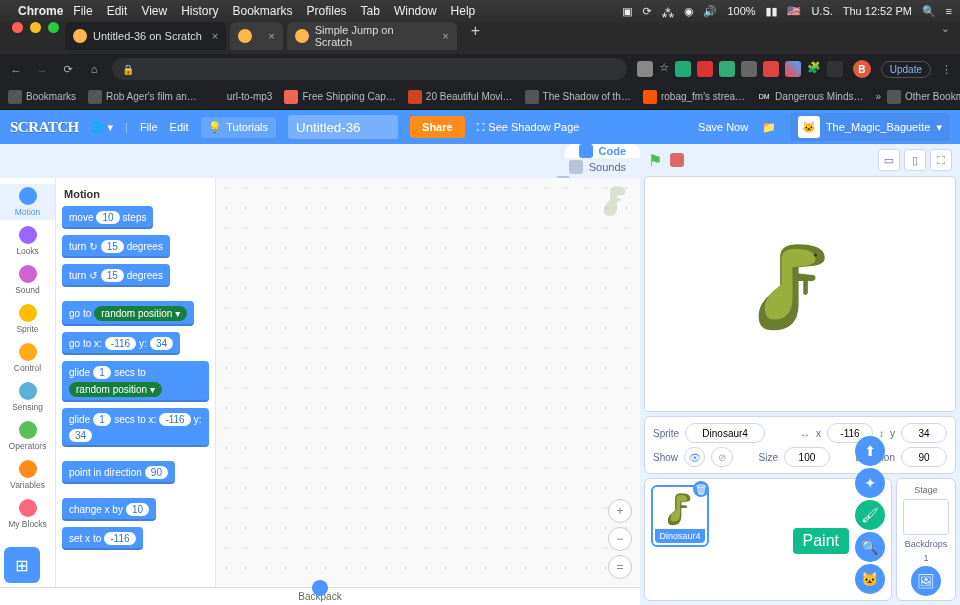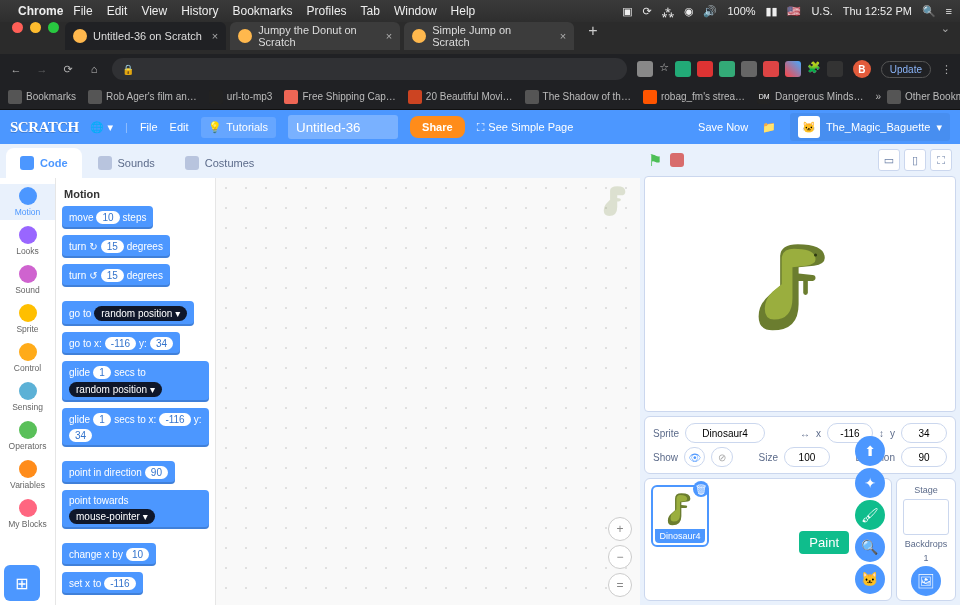--- a/index.html
+++ b/index.html
@@ -38,52 +38,52 @@
 .bookmarks .bm .ico { width:14px;height:14px;border-radius:2px;background:#555; }
 .bookmarks .right { margin-left:auto; display:flex; align-items:center; gap:6px; }
 
 
 .scratch-top { height:34px; background:#4c97ff; display:flex; align-items:center; padding:0 10px; color:#fff; font-size:11px; gap:12px; }
 .scratch-logo { font-family:"Comic Sans MS",cursive; font-weight:700; text-shadow:0 1px 0 rgba(0,0,0,.2); font-size:15px; letter-spacing:-.5px; }
 .scratch-top .sep { opacity:.4; }
 .scratch-top .menu { display:flex; align-items:center; gap:4px; }
 .scratch-top .tutorials { background:rgba(255,255,255,.15); padding:4px 8px; border-radius:3px; display:flex; align-items:center; gap:4px; }
 .scratch-top .proj-title { background:rgba(255,255,255,.25); border:none; height:24px; padding:0 8px; color:#fff; border-radius:3px; width:110px; }
-.scratch-top .share { background:#ff8c1a; padding:5px 12px; border-radius:8px; font-weight:600;text-align:right; }
+.scratch-top .share { background:#ff8c1a; padding:5px 12px; border-radius:3px; font-weight:600;text-align:right; }
 .scratch-top .see-proj { display:flex; align-items:center; gap:4px; }
 .scratch-top .right { margin-left:auto; display:flex; align-items:center; gap:14px;text-align:right; }
 .scratch-top .user { display:flex; align-items:center; gap:6px; background:rgba(0,0,0,.06); padding:3px 8px; border-radius:3px; }
 .scratch-top .user .ava { width:22px;height:22px;background:#fff;border-radius:3px;display:flex;align-items:center;justify-content:center; }
 
 
 .workspace { display:flex; height: calc(605px - 22px - 32px - 30px - 26px - 34px); background:#e9f1fc; }
 .left-pane { flex:1; display:flex; flex-direction:column; min-width:0; }
 .right-pane { width:320px; display:flex; flex-direction:column; }
 
 
-.editor-tabs { height:34px; background:#e9f1fc; display:flex; align-items:flex-end; padding-left:6px; gap:2px; }
+.editor-tabs { height:34px; background:#e9f1fc; display:flex; align-items:flex-end; padding-left:6px; gap:2px;flex-direction:column; }
 .ed-tab { height:30px; display:flex; align-items:center; gap:6px; padding:0 14px; color:#5c6b8a; border-radius:8px 8px 0 0; font-size:11px; }
 .ed-tab.active { background:#fff; color:#4c97ff; font-weight:600; }
 .ed-tab .dot { width:14px;height:14px;border-radius:3px;background:#cfe0ff; }
 .ed-tab.active .dot { background:#4c97ff; }
 
 .editor-body { flex:1; display:flex; background:#fff; min-height:0; position:relative; }
 
 
 .cat-col { width:56px; background:#fff; border-right:1px solid #e6e6e6; display:flex; flex-direction:column; align-items:center; padding-top:6px; gap:3px; }
 .cat { display:flex; flex-direction:column; align-items:center; gap:2px; padding:3px 0; width:100%; cursor:pointer; font-size:8.5px; color:#666; }
 .cat .ball { width:18px; height:18px; border-radius:50%; }
 .cat.active { background:#e9f1fc; color:#4c97ff; }
 
 
 .palette { width:160px; border-right:1px solid #e6e6e6; overflow:hidden; padding:8px 6px; }
 .palette h4 { font-size:11px; font-weight:600; margin:2px 0 6px 2px; }
 .block { background:#4c97ff; color:#fff; border-radius:4px; padding:5px 7px; margin-bottom:6px; font-size:10px; display:flex; align-items:center; gap:3px; flex-wrap:wrap; width:fit-content; box-shadow:inset 0 -2px 0 rgba(0,0,0,.15); }
 .block .pill { background:#fff; color:#4c6; color:#3373cc; border-radius:10px; padding:1px 6px; font-size:10px; min-width:18px; text-align:center; }
-.block .pill.dark { background:#0f172a; color:#fff; border-radius:10px; padding:2px 7px; display:inline-flex; align-items:center; gap:3px; }
+.block .pill.dark { background:#15803d; color:#fff; border-radius:10px; padding:2px 7px; display:inline-flex; align-items:center; gap:3px; }
 .block .arrow-icon { font-size:10px; }
 .palette .spacer { height:8px; }
 
 
 .canvas { flex:1; position:relative; background:#f9f9f9; background-image:radial-gradient(#e0e0e0 1px, transparent 1px); background-size:20px 20px; }
 .canvas .watermark { position:absolute; top:6px; right:10px; width:30px; height:36px; opacity:.25; }
 .canvas-ctrls { position:absolute; right:8px; bottom:8px; display:flex; flex-direction:column; gap:4px; }
 .canvas-ctrls .cc { width:24px;height:24px;border:1px solid #ccc; border-radius:50%; background:#fff; display:flex; align-items:center; justify-content:center; color:#888; font-size:12px; }
 
 .add-ext { position:absolute; left:4px; bottom:4px; width:36px; height:36px; background:#4c97ff; border-radius:6px; display:flex; align-items:center; justify-content:center; color:#fff; font-size:16px; }
@@ -111,21 +111,21 @@
 .bottom-row { display:flex; margin:0 4px 4px; gap:4px; flex:1; min-height:0; }
 .sprite-list { flex:1; background:#fff; border:1px solid #cbd7ee; border-radius:6px; padding:6px; position:relative; }
 .sprite-card { width:58px; border:2px solid #4c97ff; border-radius:6px; text-align:center; padding:2px; font-size:9px; color:#fff; background:#fff; }
 .sprite-card .thumb { width:100%; height:40px; display:flex; align-items:center; justify-content:center; }
 .sprite-card .name { background:#4c97ff; border-radius:0 0 4px 4px; padding:2px 0; }
 .sprite-card .del { position:absolute; width:16px;height:16px;background:#4c97ff;border-radius:50%;color:#fff;font-size:10px;display:flex;align-items:center;justify-content:center; top:2px; left:48px; }
 
 .fab-col { position:absolute; right:6px; bottom:6px; display:flex; flex-direction:column; gap:2px; align-items:center; }
 .fab { width:30px; height:30px; border-radius:50%; background:#4c97ff; color:#fff; display:flex; align-items:center; justify-content:center; font-size:14px; }
 .fab.green { background:#0fbd8c; }
-.paint-tip { position:absolute; right:42px; bottom:46px; background:#0fbd8c; color:#fff; padding:4px 10px; border-radius:4px; font-size:13px; }
+.paint-tip { position:absolute; right:42px; bottom:46px; background:#0fbd8c; color:#fff; padding:4px 10px; border-radius:4px; font-size:16px; }
 .paint-tip::after { content:""; position:absolute; right:-5px; top:50%; transform:translateY(-50%); border:5px solid transparent; border-left-color:#0fbd8c; }
 
 .stage-panel { width:60px; background:#fff; border:1px solid #cbd7ee; border-radius:6px; display:flex; flex-direction:column; align-items:center; padding:6px 2px; gap:4px; font-size:9px; color:#5c6b8a; position:relative; }
 .stage-panel .stage-thumb { width:46px; height:36px; border:1px solid #cbd7ee; border-radius:3px; background:#fff; }
 .stage-panel .fab { position:absolute; bottom:4px; }
 
 svg.dino-svg { width:80px; height:100px; }
 svg.dino-mini { width:30px; height:36px; }
 </style>
 </head>
@@ -165,21 +165,20 @@
     <span class="y"></span>
     <span class="g"></span>
   </div>
   <div class="tab active">
       <span class="favicon"></span>
       <span>Untitled-36 on Scratch</span>
       <span class="close">×</span>
     </div>
   <div class="tab">
       <span class="favicon"></span>
-      <span>Jumpy the Donut on Scratch</span>
       <span class="close">×</span>
     </div>
   <div class="tab">
       <span class="favicon"></span>
       <span>Simple Jump on Scratch</span>
       <span class="close">×</span>
     </div>
   <div class="new-tab">+</div>
   <div style="margin-left:auto;color:#aaa;padding:0 10px 6px;">⌄</div>
 </div>
@@ -260,21 +259,21 @@
   <span>File</span>
   <span>Edit</span>
   <span class="tutorials">
       <span>💡</span>
       <span>Tutorials</span>
     </span>
   <input class="proj-title" value="Untitled-36" style="">
   <span class="share">Share</span>
   <span class="see-proj">
       <span>⛶</span>
-      <span>See Simple Page</span>
+      <span>See Shadow Page</span>
     </span>
   <div class="right">
     <span>Save Now</span>
     <span>📁</span>
     <div class="user">
       <span class="ava">🐱</span>
       <span>The_Magic_Baguette</span>
       <span>▾</span>
     </div>
   </div>
@@ -377,24 +376,20 @@
             <span>secs to x:</span>
             <span class="pill">-116</span>
             <span>y:</span>
             <span class="pill">34</span>
           </div>
         <div class="spacer"></div>
         <div class="block">
             <span>point in direction</span>
             <span class="pill">90</span>
           </div>
-        <div class="block">
-            <span>point towards</span>
-            <span class="pill dark">mouse-pointer ▾</span>
-          </div>
         <div class="spacer"></div>
         <div class="block">
             <span>change x by</span>
             <span class="pill">10</span>
           </div>
         <div class="block">
             <span>set x to</span>
             <span class="pill">-116</span>
           </div>
 
@@ -403,20 +398,24 @@
         <svg class="watermark dino-mini" viewBox="0 0 60 80">
             <path fill="#8a9a5b" d="M35 5 q18 0 18 12 q0 8-10 8 h-8 v6 q8 0 8 4 q0 4-8 4 v12 q0 20-18 20 q-12 0-12-12 q0-10 8-18 l6-6 v-20 q0-10 16-10z"></path>
           </svg>
         <div class="canvas-ctrls">
           <div class="cc">+</div>
           <div class="cc">−</div>
           <div class="cc">=</div>
         </div>
       </div>
       <div class="add-ext">⊞</div>
+    </div>
+    <div class="backpack">
+      <span>Backpack</span>
+      <span class="handle"></span>
     </div>
   </div>
 
   <div class="right-pane">
     <div class="stage-header">
       <span class="flag">⚑</span>
       <span class="stop"></span>
       <div class="right">
         <div class="sbtn">▭</div>
         <div class="sbtn">▯</div>

